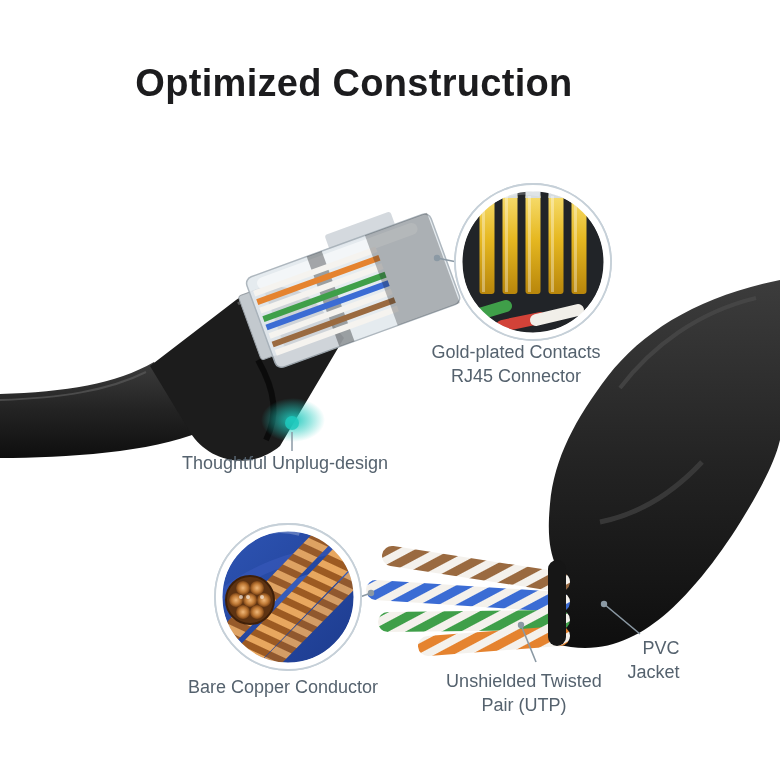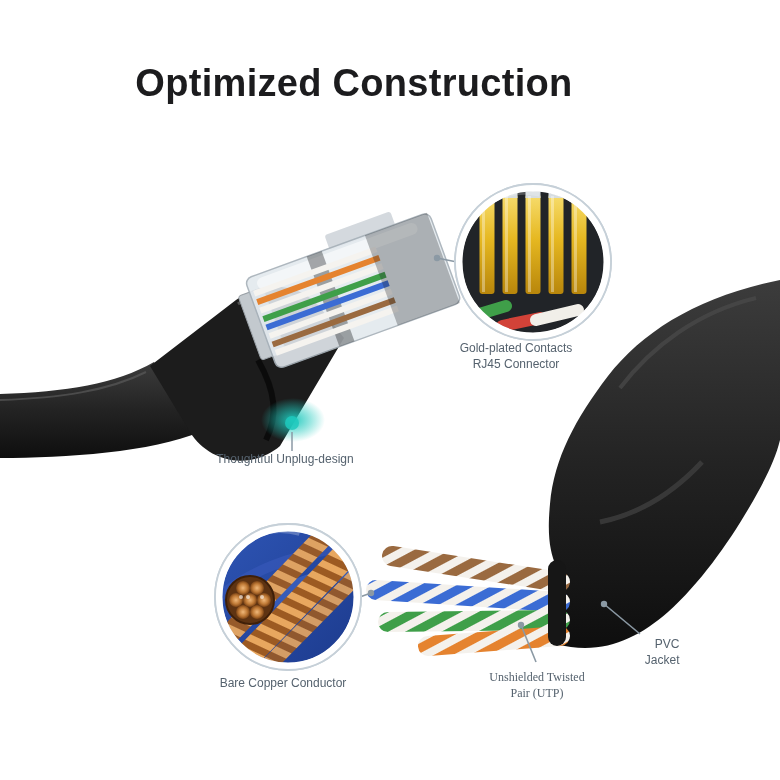--- a/index.html
+++ b/index.html
@@ -2,25 +2,25 @@
 <html style="--c-title: #1c1c1e; --c-label: #55626e; --c-cable: #232323; --c-gold: #e6b821; --c-teal: #1fc9bd; --c-copper: #c07a36; --c-wire_orange: #e5832f; --c-wire_blue: #3b6cd4; --c-wire_green: #3f9f49; --c-wire_brown: #9a6a40; --c-deep_blue: #1c3a8c; --c-ring: #c6d0d8; --c-leader: #8b99a4;"><head>
 <meta charset="utf-8">
 <style>
   html,body{margin:0;padding:0;background:#fff;}
   body{width:780px;height:780px;overflow:hidden;font-family:"Liberation Sans",sans-serif;}
   .stage{position:relative;width:708px;height:780px;background:#fff;}
   svg.art{position:absolute;left:0;top:0;width:780px;height:780px;}
   .title{position:absolute;top:62px;left:0;width:100%;margin:0;text-align:center;
          font-size:38px;font-weight:700;letter-spacing:.3px;color:var(--c-title,#1c1c1e);}
   .label{position:absolute;transform:translateX(-50%);text-align:center;
-         font-size:12px;line-height:1.32;color:var(--c-label,#55626e);white-space:pre-line;}
+         font-size:18px;line-height:1.32;color:var(--c-label,#55626e);white-space:pre-line;}
   .lbl-gold{left:516px;top:341px;}
   .lbl-unplug{left:285px;top:452px;}
   .lbl-copper{left:283px;top:676px;}
-  .lbl-utp{left:537px;top:670px;font-family:Liberation Serif, serif;}
+  .lbl-utp{left:524px;top:670px;}
   .lbl-pvc{left:651px;top:637px;text-align:right;}
 </style>
 </head>
 <body>
 
 <div class="stage">
 
   <h1 class="title">Optimized Construction</h1>
 
   <svg class="art" viewBox="0 0 780 780">

